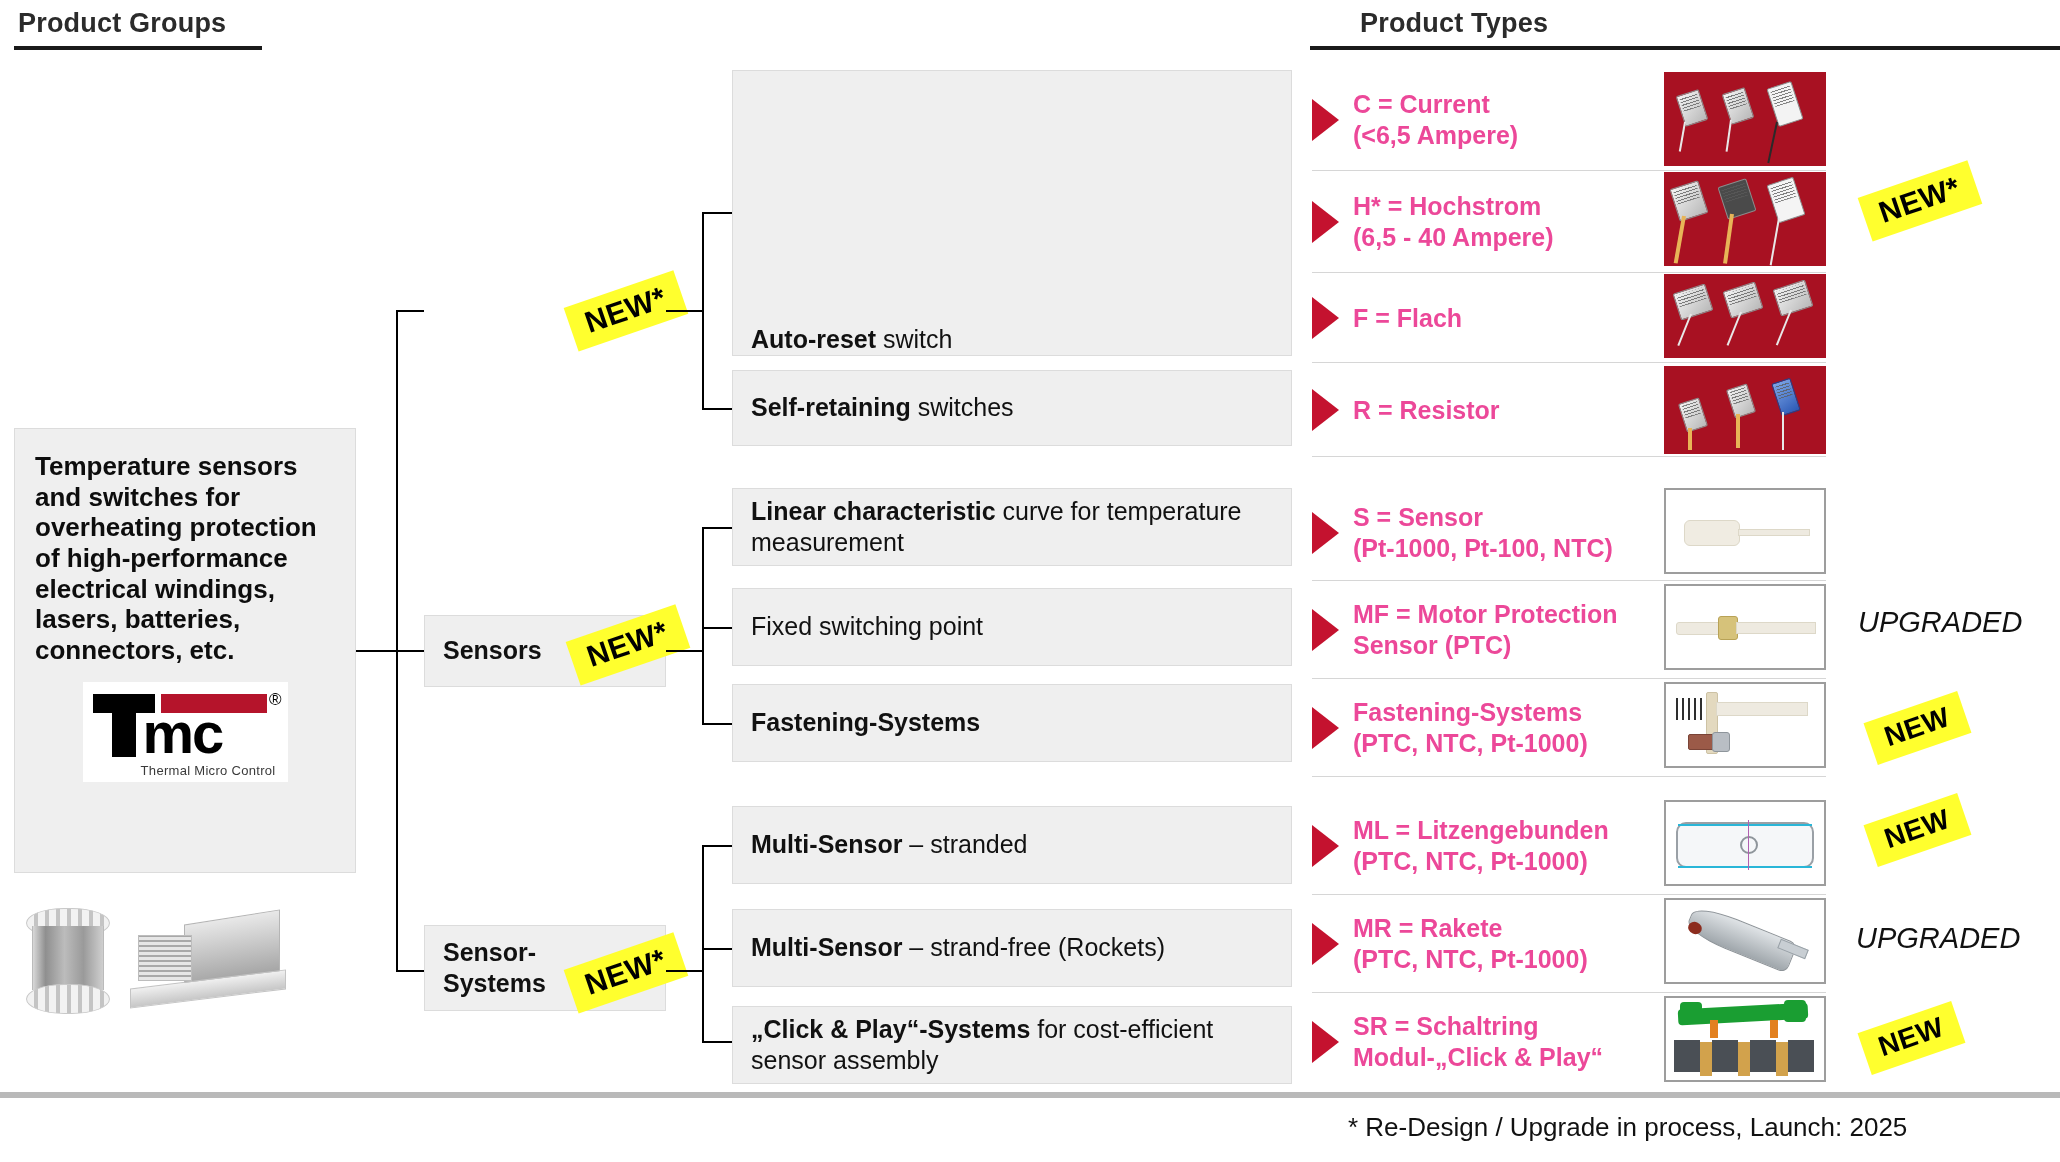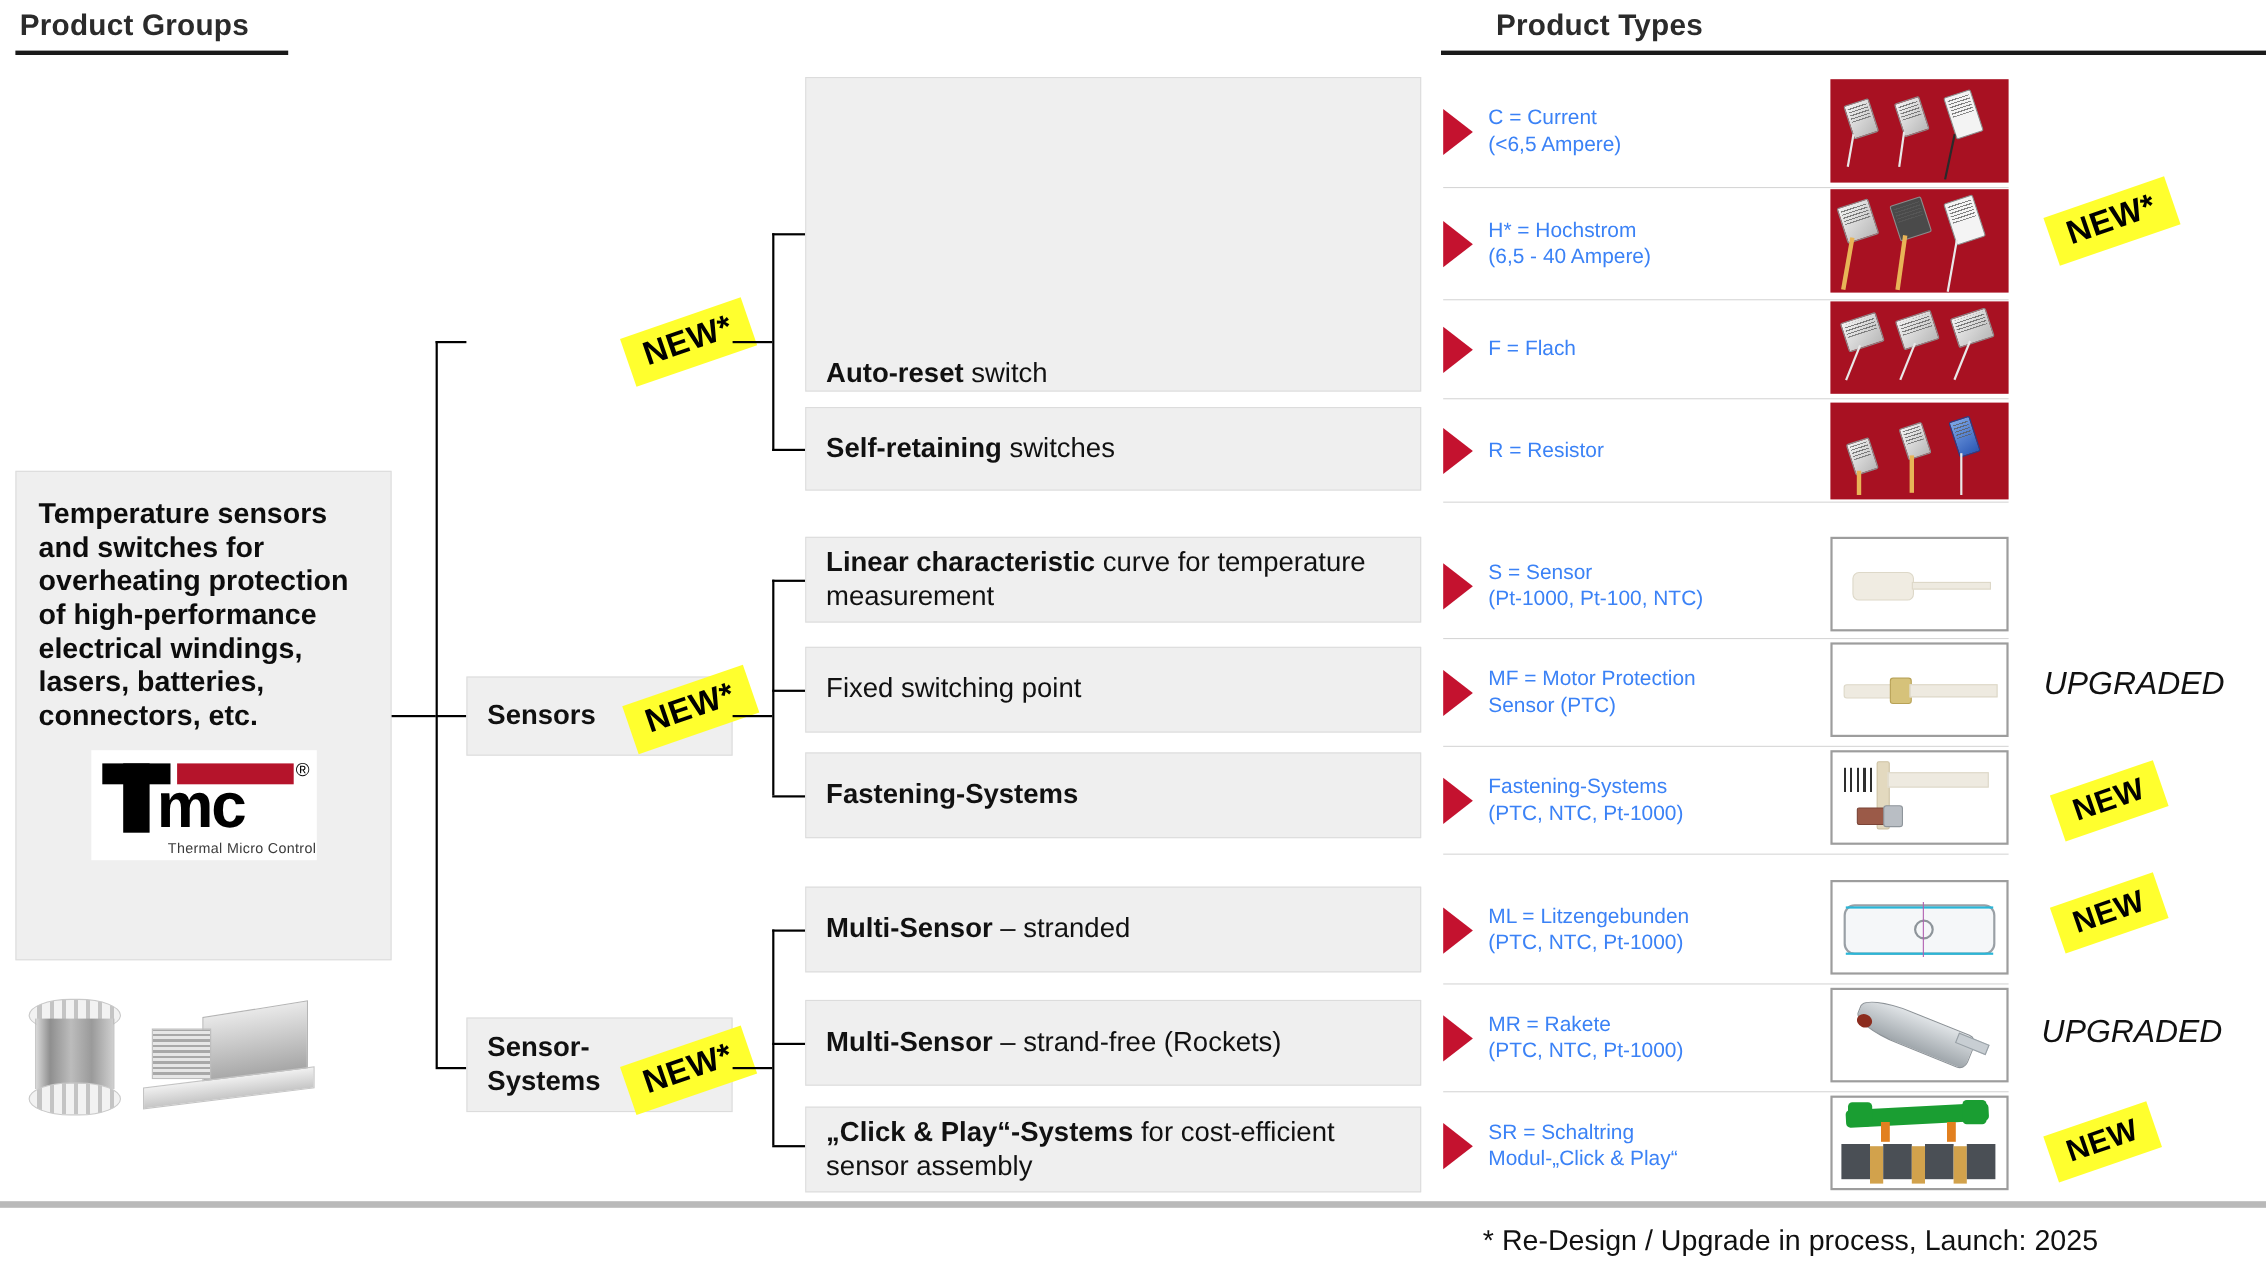--- a/index.html
+++ b/index.html
@@ -82,21 +82,21 @@
     position: absolute; left: 60px; top: 22px;
     font-size: 58px; font-weight: bold; color: #000;
     font-family: "Liberation Sans", sans-serif;
     letter-spacing: -2px; line-height: 1;
   }
   .logo-reg {
     position: absolute; right: 6px; top: 8px;
     font-size: 17px; color: #000;
   }
   .logo-sub {
-    position: absolute; left: 0; right: 0; bottom: 4px;
+    position: absolute; left: 0; right: 12px; bottom: 4px;
     text-align: right;
     font-size: 13px; color: #3a3a3a; letter-spacing: .3px;
   }
 
   
   .photo-stator, .photo-core {
     position: absolute;
     filter: grayscale(100%);
   }
   .stator-body {
@@ -149,24 +149,25 @@
   }
   .tri {
     width: 0; height: 0;
     border-top: 21px solid transparent;
     border-bottom: 21px solid transparent;
     border-left: 27px solid #c4122f;
     flex: 0 0 auto;
     margin-right: 14px;
   }
   .type-label {
-    font-size: 19px;
-    color: #3b82f6;
+    font-size: 25px;
+    color: #ec4899;
     line-height: 1.24;
     white-space: pre-line;
+    font-weight: bold;
   }
 
   
   .thumb {
     position: absolute;
     overflow: hidden;
   }
   .thumb.red { background: #a81122; }
   .thumb.white {
     background: #ffffff;

